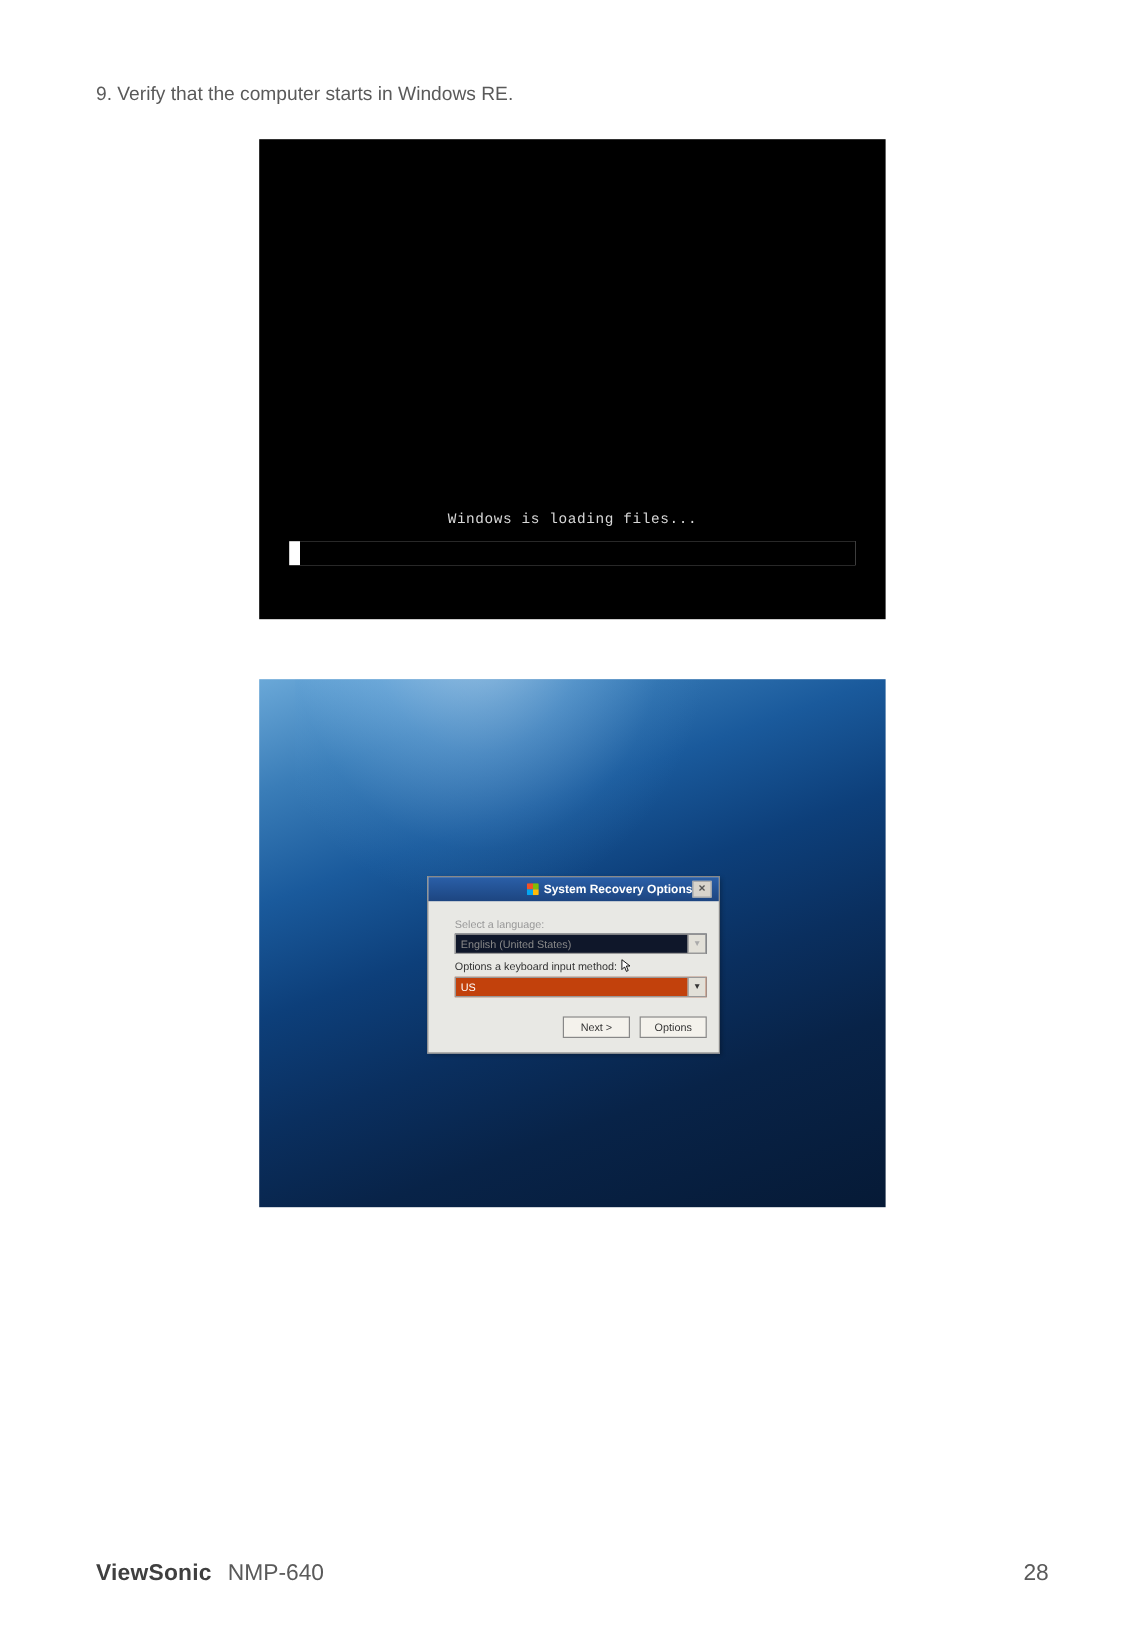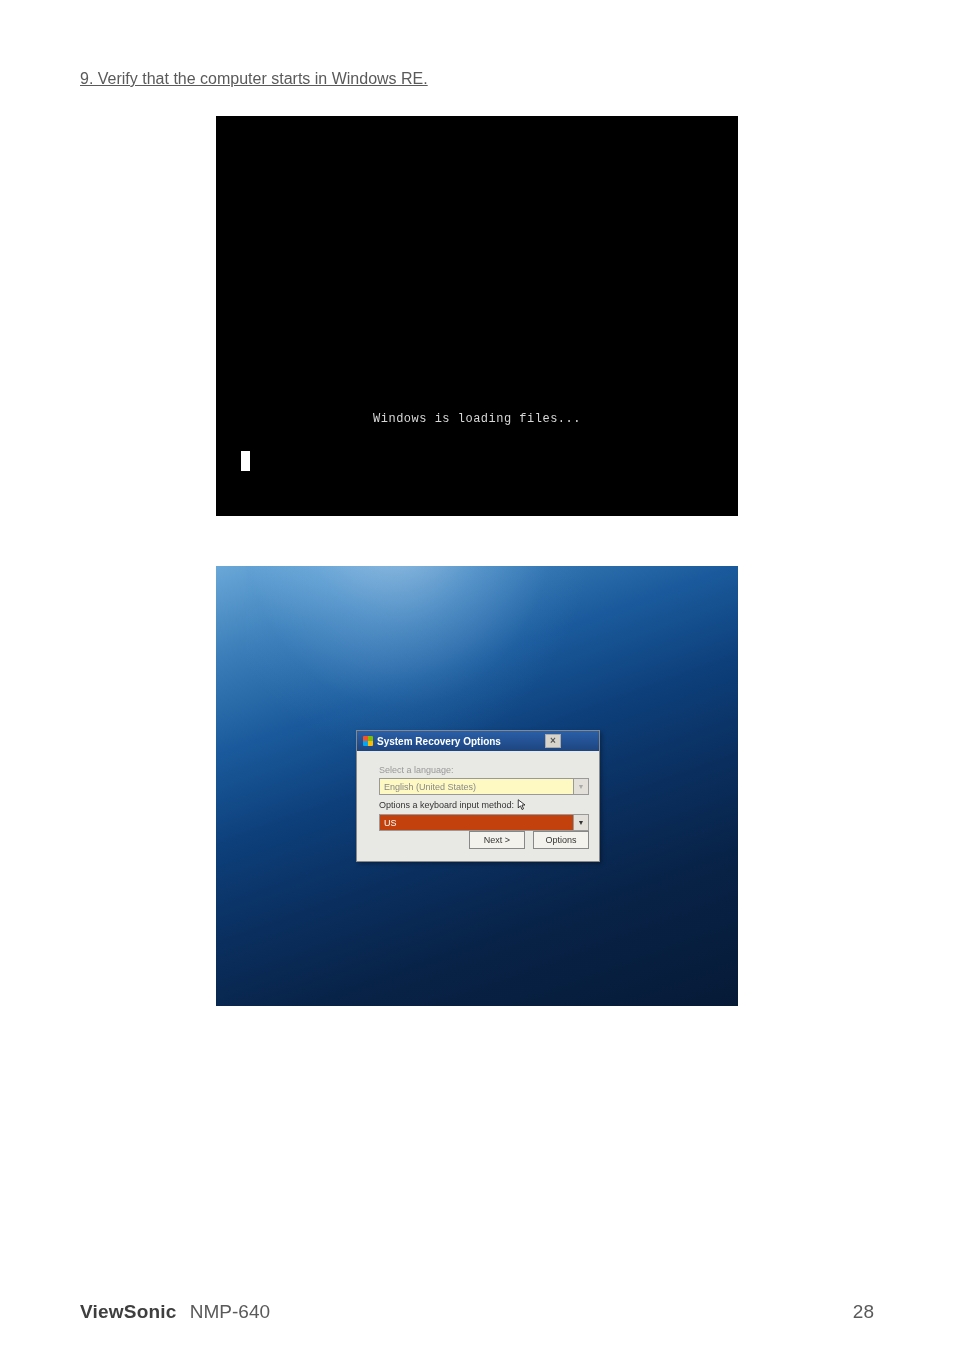--- a/index.html
+++ b/index.html
@@ -6,37 +6,36 @@
   body {
     width: 954px;
     height: 1355px;
     background: #ffffff;
     font-family: Arial, Helvetica, sans-serif;
     position: relative;
     color: #5a5a5a;
   }
   .page {
     padding: 70px 80px 0 80px;
-    text-decoration: underline;
   }
   .step-text {
     font-size: 16px;
     color: #5a5a5a;
     margin-bottom: 28px;
   }
   .screenshot1 {
     width: 522px;
     height: 400px;
     background: #000000;
     margin: 0 auto 50px auto;
     position: relative;
   }
   .loading-text {
     position: absolute;
-    top: 296px;
+    top: 310px;
     left: 0;
     right: 0;
     text-align: center;
     color: #d8d8d8;
     font-family: "Courier New", monospace;
     font-size: 12px;
     letter-spacing: 0.5px;
   }
   .progress-outer {
     position: absolute;
@@ -77,23 +76,22 @@
     box-shadow: 2px 2px 4px rgba(0,0,0,0.3);
     font-size: 9px;
   }
   .titlebar {
     background: linear-gradient(to bottom, #2a5fa8 0%, #1d4580 100%);
     color: #ffffff;
     padding: 3px 6px;
     font-weight: bold;
     display: flex;
     align-items: center;
-    justify-content: flex-start;
+    justify-content: flex-end;
     font-size: 10px;
-    gap: 44px;
   }
   .title-left { display: flex; align-items: center; gap: 4px; }
   .win-icon {
     width: 10px; height: 10px;
     background:
       linear-gradient(to right, #f35325 0 50%, #81bc06 50% 100%) top / 100% 50% no-repeat,
       linear-gradient(to right, #05a6f0 0 50%, #ffba08 50% 100%) bottom / 100% 50% no-repeat;
     border-radius: 1px;
   }
   .close-box {
@@ -108,21 +106,21 @@
   .dialog-body {
     padding: 10px 10px 12px 22px;
     color: #999;
   }
   .dlabel { margin: 4px 0 3px 0; font-size: 9px; }
   .dlabel.dark { color: #333; display: flex; align-items: center; gap: 3px; }
   .cursor-svg { width: 10px; height: 12px; }
   .dselect {
     width: 100%;
     height: 17px;
-    background: #fef9c3;
+    background: #0f172a;
     border: 1px solid #999;
     display: flex;
     align-items: center;
     justify-content: space-between;
     padding-left: 4px;
     color: #888;
     font-size: 9px;
   }
   .dselect.active {
     background: #c2410c;
@@ -134,20 +132,21 @@
     border-left: 1px solid #999;
     display: flex; align-items: center; justify-content: center;
     color: #333;
     font-size: 7px;
   }
   .dd-btn.disabled { color: #aaa; }
   .btn-row {
     display: flex;
     justify-content: flex-end;
     gap: 8px;
+    margin-top: 16px;
   }
   .dlg-btn {
     width: 56px;
     height: 18px;
     background: #f4f2ec;
     border: 1px solid #888;
     color: #333;
     font-size: 9px;
     display: flex;
     align-items: center;

